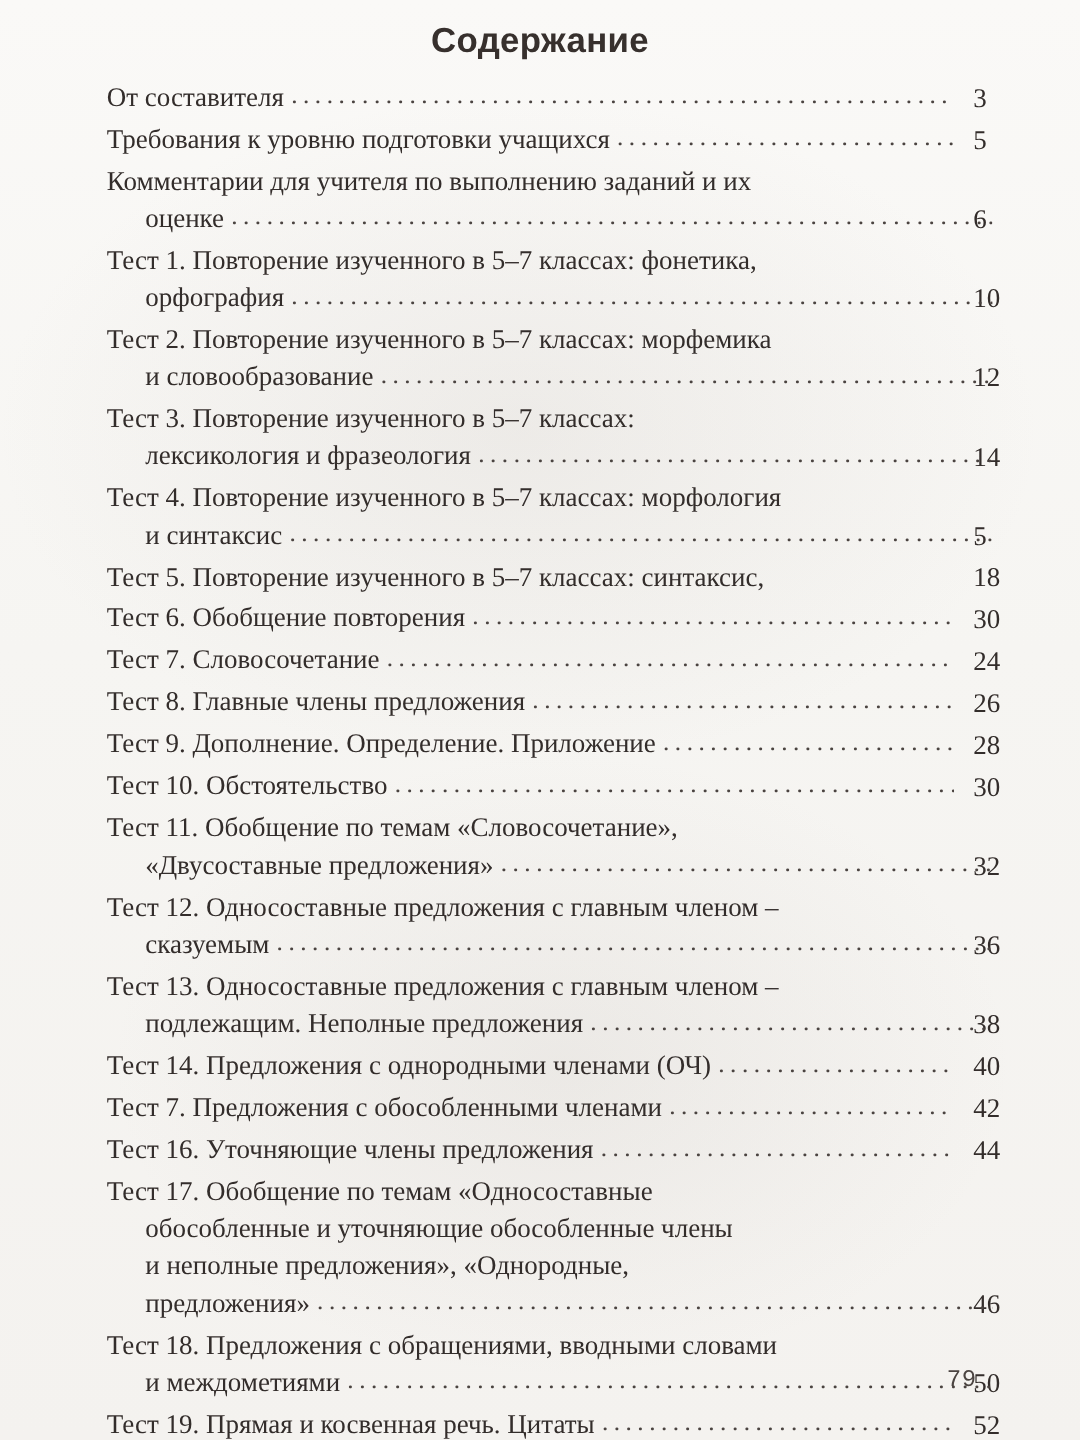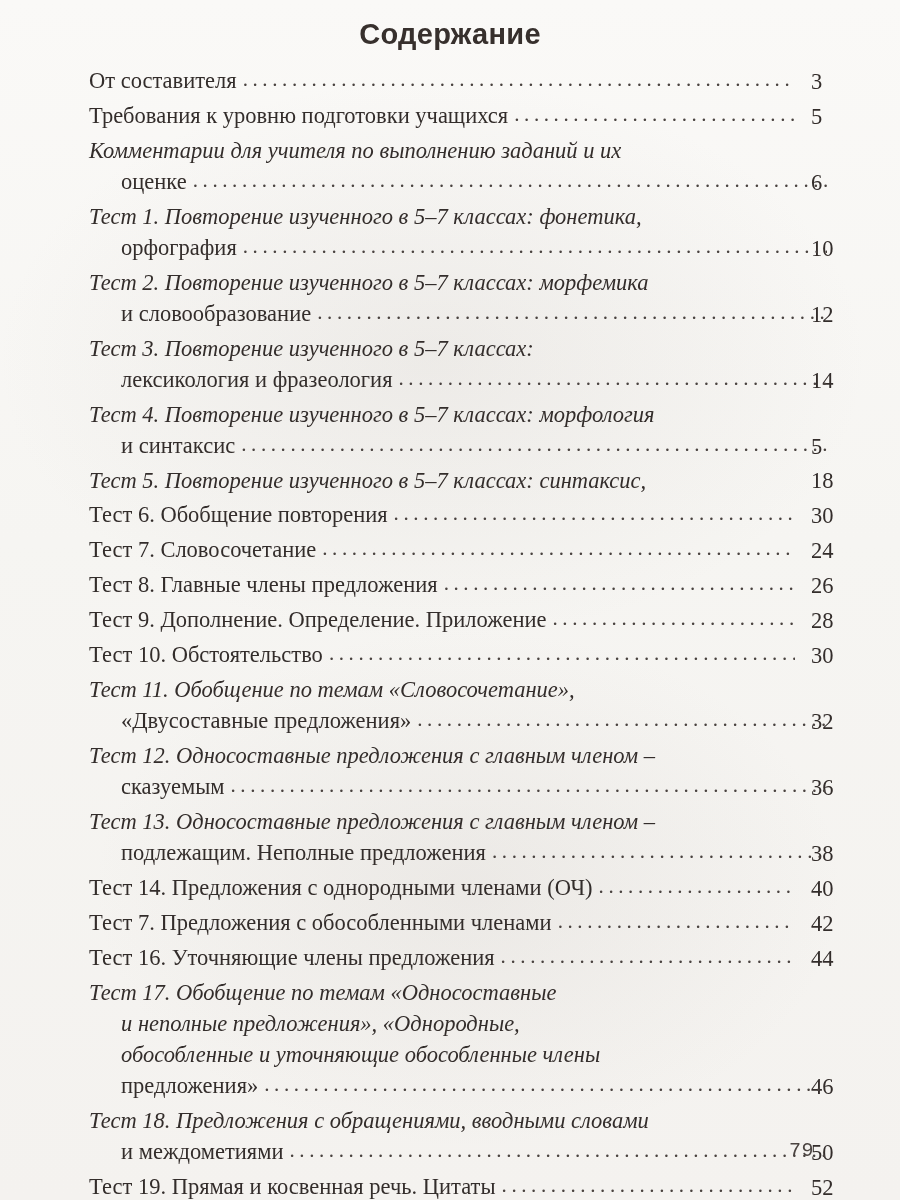--- a/index.html
+++ b/index.html
@@ -110,21 +110,20 @@
     top: -2px;
   }
   .lastline .dots::before {
     content: "......................................................................................................";
   }
 
   .firstline,
   .midline {
     display: block;
     white-space: pre;
-    font-style: italic;
   }
   .indent {
     padding-left: 32px;
   }
 
   
   .folio {
     position: absolute;
     right: 86px;
     bottom: 38px;
@@ -316,22 +315,22 @@
           <div class="lastline">
             <span class="txt">Тест 16. Уточняющие члены предложения</span>
             <span class="dots"></span>
           </div>
         </div>
         <div class="num-cell">44</div>
       </div>
       <div class="row toc-entry">
         <div class="label-cell">
           <div class="firstline">Тест 17. Обобщение по темам «Односоставные</div>
+          <div class="midline indent">обособленные и уточняющие обособленные члены</div>
           <div class="midline indent">и неполные предложения», «Однородные,</div>
-          <div class="midline indent">обособленные и уточняющие обособленные члены</div>
           <div class="lastline indent">
             <span class="txt">предложения»</span>
             <span class="dots"></span>
           </div>
         </div>
         <div class="num-cell">46</div>
       </div>
       <div class="row toc-entry">
         <div class="label-cell">
           <div class="firstline">Тест 18. Предложения с обращениями, вводными словами</div>

